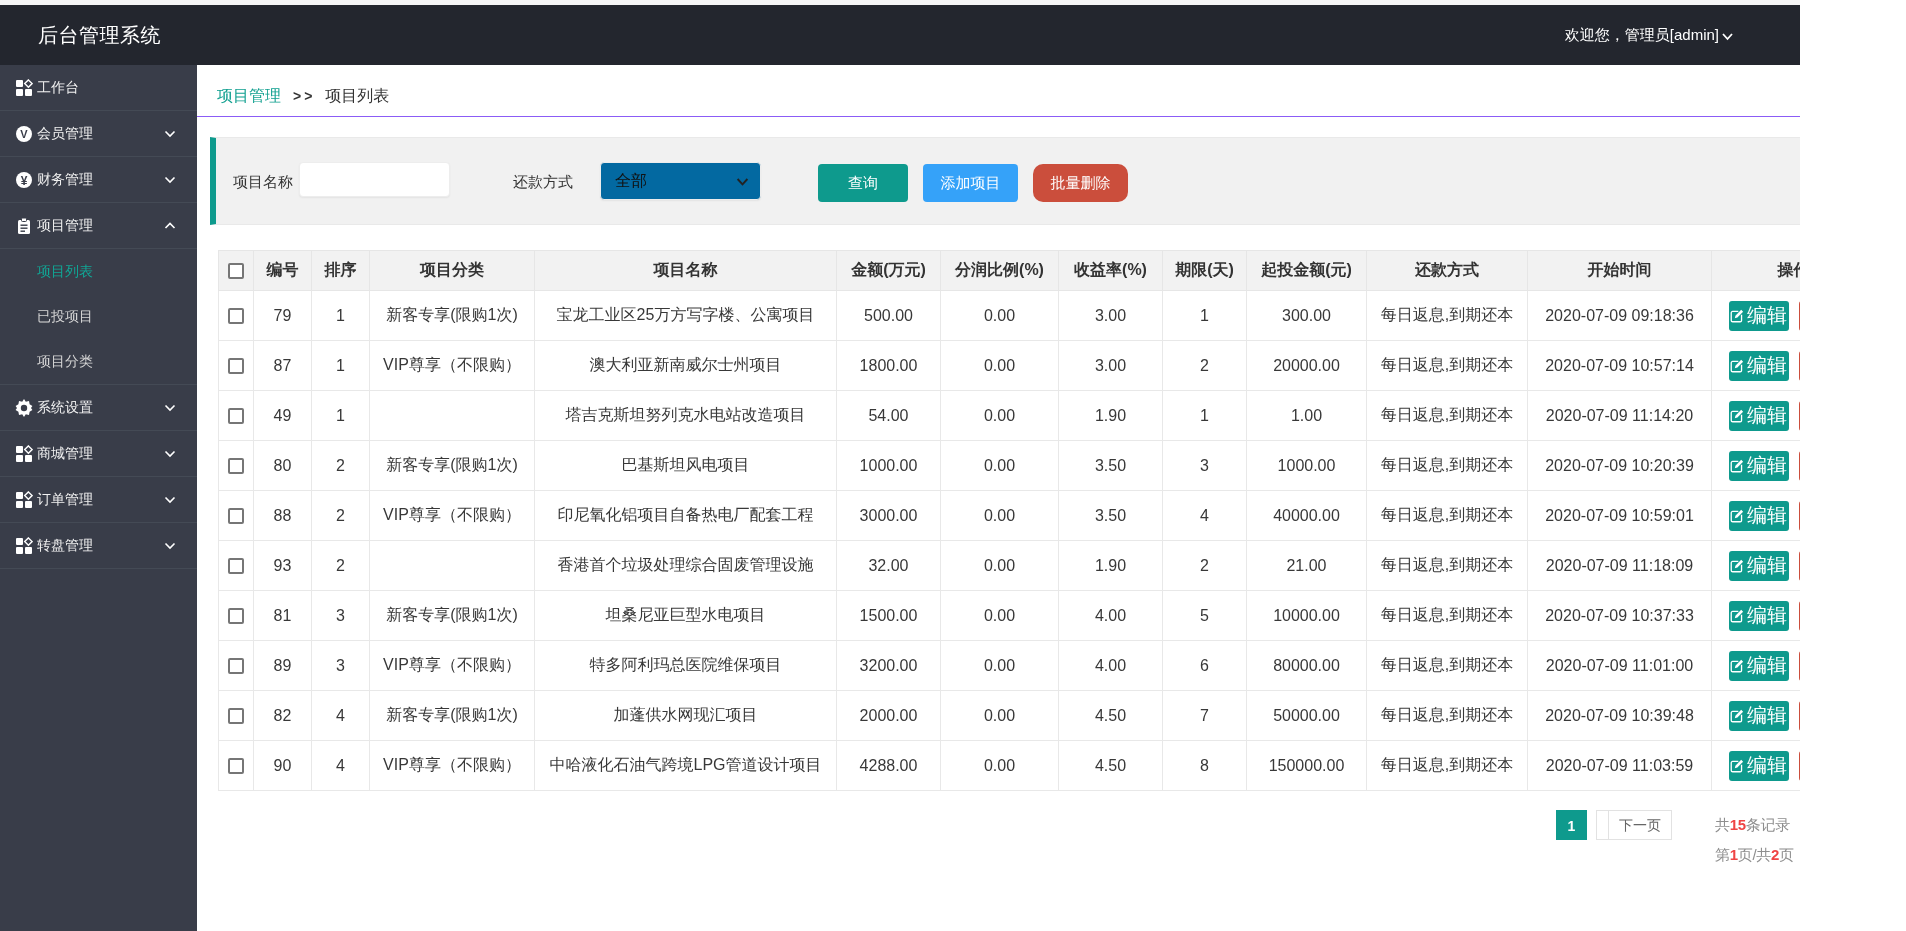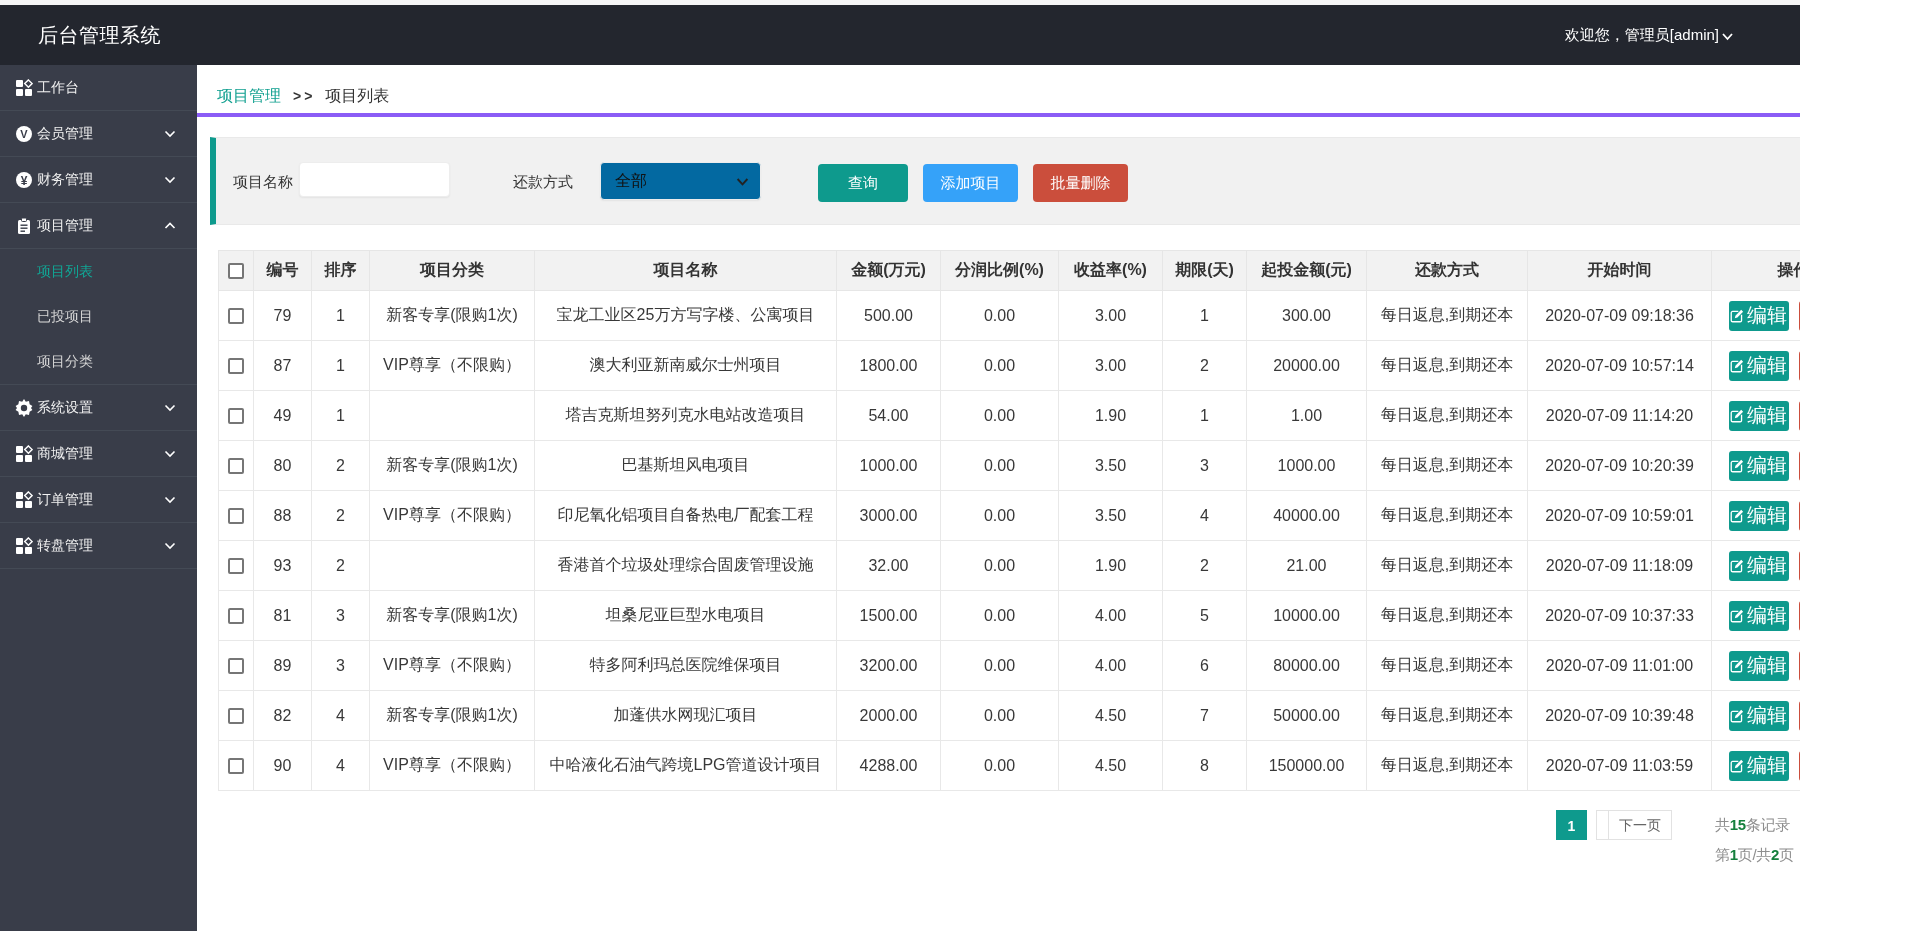--- a/index.html
+++ b/index.html
@@ -21,49 +21,49 @@
 .sidebar { left:0; top:65px; width:197px; height:866px; background:#393d49; }
 .mi { position:relative; height:46px; border-bottom:1px solid #444a55;padding-left:8px; }
 .mi .ic { position:absolute; left:15px; top:50%; margin-top:-9px; width:18px; height:18px; }
 .mi .tx { position:absolute; left:37px; top:0; line-height:45px; font-size:14px; color:#f0f0f0; }
 .mi .ar { position:absolute; right:21px; top:50%; margin-top:-4px; } .mi .ar svg, .mi .ic svg { display:block; }
 .smi { position:relative; height:45px; }
 .smi .tx { position:absolute; left:37px; top:0; line-height:45px; font-size:14px; color:#d6d6d6; }
 .smi.on .tx { color:#10a796; }
 .subwrap { border-bottom:1px solid #444a55; }
 
-.crumbs { left:197px; top:65px; width:1702px; height:52px; line-height:61px; border-bottom:4px solid #8b5cf6; background:#fff; font-size:16px; padding-left:20px; color:#555; }
+.crumbs { left:197px; top:65px; width:1702px; height:52px; line-height:61px; border-bottom:1px solid #8b5cf6; background:#fff; font-size:16px; padding-left:20px; color:#555; }
 .crumbs .t1 { color:#12a090; }
 .crumbs .sep { color:#333; font-weight:bold; letter-spacing:3px; margin:0 10px 0 12px; font-size:14px; }
 
 .filter { left:210px; top:137px; width:1670px; height:88px; background:#f1f1f1; border:1px solid #e9e9e9; border-left:6px solid #0e9a8d; }
 .filter .lab { position:absolute; top:0; height:88px; line-height:88px; font-size:15px; color:#333; }
 .fin { position:absolute; left:83px; top:24px; width:151px; height:35px; background:#fff; border:1px solid #ededed; border-radius:4px; box-shadow:0 1px 2px rgba(0,0,0,0.06); }
 .fsel { position:absolute; left:384px; top:24px; width:161px; height:38px; background:#0369a1; border:1px solid #ededed; border-radius:4px; box-shadow:0 1px 2px rgba(0,0,0,0.06); line-height:36px; font-size:16px; color:#111; padding-left:14px; }
 .fsel svg { position:absolute; right:11px; top:14px; }
 .fbtn { position:absolute; top:26px; height:38px; border-radius:4px; color:#fff; font-size:15px; text-align:center; line-height:38px; }
 .b1 { left:602px; width:90px; background:#0e9a8d; }
 .b2 { left:707px; width:95px; background:#35a2f9; }
-.b3 { left:817px; width:95px; background:#cb4e3c; }
+.b3 { left:817px; width:95px; background:#cb4e3c;border-radius:10px; }
 
 table { border-collapse:collapse; table-layout:fixed; width:1657px; }
 th { background:#f2f2f2; height:40px; font-size:16px; color:#333; font-weight:bold; border:1px solid #e6e6e6; text-align:center; }
 td { height:50px; font-size:16px; color:#383838; border:1px solid #e8e8e8; text-align:center; background:#fff; }
 .cb { display:inline-block; width:16px; height:16px; border:2px solid #767676; border-radius:2px; background:#fff; vertical-align:middle; }
 .tbtn { display:inline-flex; align-items:center; justify-content:center; width:60px; height:30px; border-radius:3px; color:#fff; font-size:20px; vertical-align:middle; }
 .tbtn svg { margin-right:3px; }
 .te { background:#0e9a8d; margin-right:10px; }
 .td2 { background:#cb4e3c; }
 
 .pg { position:absolute; top:810px; height:30px; line-height:28px; text-align:center; font-size:14px; border:1px solid #e2e2e2; background:#fff; color:#666; }
 .pg1 { left:1556px; width:31px; background:#0e9a8d; border-color:#0e9a8d; color:#fff; font-weight:bold; line-height:30px; }
 .pg2 { left:1596px; width:31px; }
 .pg3 { left:1608px; width:64px; }
 .pgtext { position:absolute; left:1715px; top:810px; height:30px; line-height:30px; font-size:15px; color:#8e8e8e; letter-spacing:-0.3px; }
-.pgtext b { color:#15803d; }
+.pgtext b { color:#ef4444; }
 </style>
 </head>
 <body>
 <div id="page">
   <div class="abs strip"></div>
   <div class="abs topbar"></div>
   <div class="abs brand">后台管理系统</div>
   <div class="abs welcome">欢迎您，管理员[admin]<svg width="13" height="9" viewBox="0 0 13 9">
         <polyline points="2,2 6.5,7 11,2" fill="none" stroke="#fff" stroke-width="1.8"></polyline>
       </svg></div>

